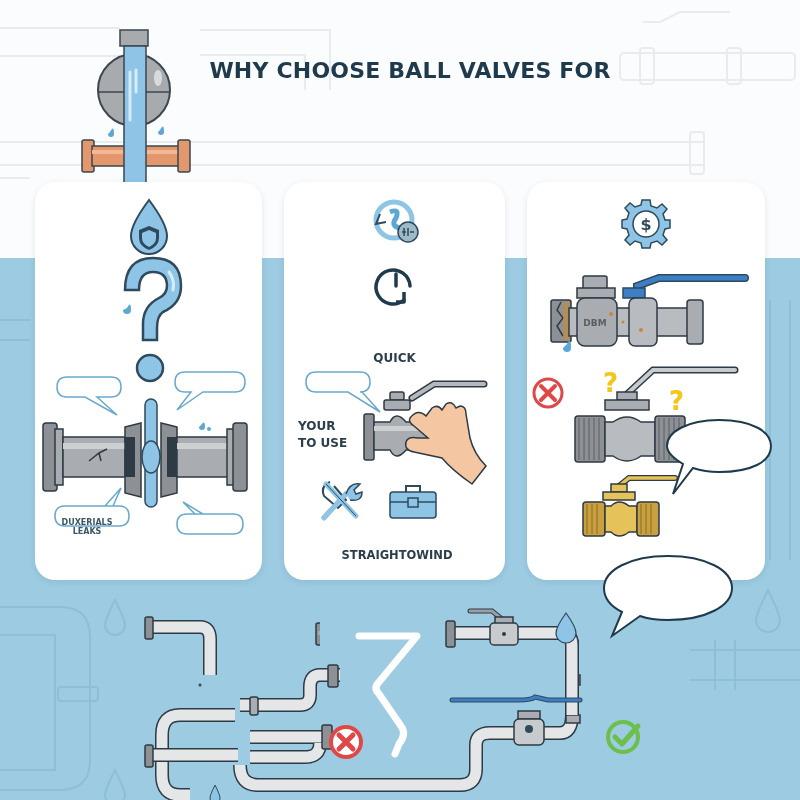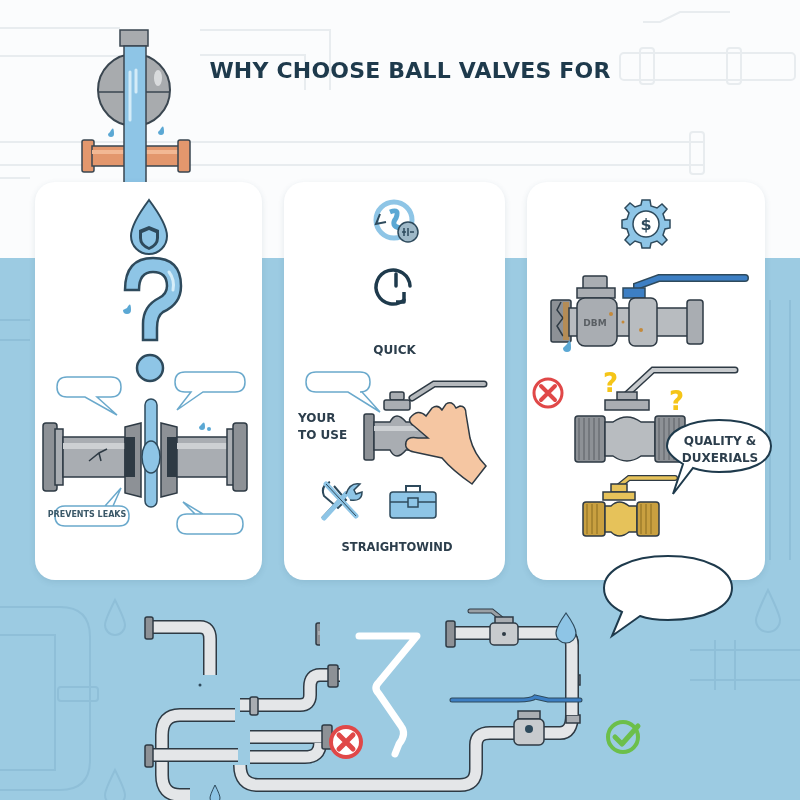--- a/index.html
+++ b/index.html
@@ -9,21 +9,21 @@
   .bg-bottom { position: absolute; left: 0; top: 258px; width: 800px; height: 542px; background: #9ccbe2; }
   .bg-art { position: absolute; left: 0; top: 0; width: 800px; height: 800px; }
   .title { position: absolute; left: 180px; top: 57px; width: 460px; text-align: center; color: #1e3a4c;
            font-family: "DejaVu Sans", sans-serif; font-weight: bold; font-size: 22px; line-height: 28px; letter-spacing: 0.2px; }
   .card { position: absolute; top: 182px; height: 398px; background: #ffffff; border-radius: 20px;
           box-shadow: 0 2px 6px rgba(40,80,110,0.12); }
   .card-1 { left: 35px; width: 227px; }
   .card-2 { left: 284px; width: 221px; }
   .card-3 { left: 527px; width: 238px; }
   .label { position: absolute; text-align: center; color: #2c3e4c; font-weight: bold;
-           font-family: "DejaVu Sans", sans-serif; }
+           font-family: "DejaVu Sans", sans-serif; margin-top: 8px; }
   .lbl-quick { left: 0; width: 221px; top: 160px; font-size: 12px; line-height: 17px; }
   .lbl-easy { left: 14px; width: 60px; top: 228px; font-size: 12px; line-height: 17px; text-align: left; }
   .lbl-install { left: 0; width: 226px; top: 357px; font-size: 11.5px; line-height: 17px; }
   .lbl-prevents { left: 12px; width: 80px; top: 328px; font-size: 8px; color: #3a5868; }
   .lbl-quality { left: 150px; width: 86px; top: 251px; font-size: 12px; line-height: 17px; color: #2c3e4c; }
   svg { position: absolute; overflow: visible; }
 </style>
 </head>
 <body>
 
@@ -91,21 +91,21 @@
 
   <svg style="left:20px;top:193px;" width="70" height="42" viewBox="0 0 70 42">
     <path d="M12 2 H56 Q66 2 66 12 Q66 22 56 22 H42 L62 40 L30 22 H12 Q2 22 2 12 Q2 2 12 2 Z" fill="#fff" stroke="#6aa9cc" stroke-width="1.5"></path>
   </svg>
   <svg style="left:138px;top:188px;" width="74" height="42" viewBox="0 0 74 42">
     <path d="M12 2 H62 Q72 2 72 12 Q72 22 62 22 H30 L4 40 L18 22 H12 Q2 22 2 12 Q2 2 12 2 Z" fill="#fff" stroke="#6aa9cc" stroke-width="1.5"></path>
   </svg>
   <svg style="left:18px;top:300px;" width="82" height="50" viewBox="0 0 82 50">
     <path d="M12 24 H66 Q76 24 76 34 Q76 44 66 44 H12 Q2 44 2 34 Q2 24 12 24 H52 L68 6 L60 24 Z" fill="#fff" stroke="#6aa9cc" stroke-width="1.5"></path>
   </svg>
-  <div class="label lbl-prevents">PREVENTS LEAKS</div>
+  <div class="label lbl-prevents">DUXERIALS LEAKS</div>
   <svg style="left:140px;top:318px;" width="70" height="36" viewBox="0 0 70 36">
     <path d="M14 14 H58 Q68 14 68 24 Q68 34 58 34 H12 Q2 34 2 24 Q2 14 12 14 H20 L8 2 L28 14 Z" fill="#fff" stroke="#6aa9cc" stroke-width="1.5"></path>
   </svg>
 
   <svg style="left:6px;top:215px;" width="210" height="120" viewBox="0 0 210 120">
     <rect x="2" y="26" width="14" height="68" rx="3" fill="#8d9196" stroke="#2e3a44" stroke-width="1.5"></rect>
     <rect x="14" y="32" width="8" height="56" fill="#a9adb2" stroke="#2e3a44" stroke-width="1.5"></rect>
     <rect x="22" y="40" width="62" height="40" fill="#a9adb2" stroke="#2e3a44" stroke-width="1.5"></rect>
     <rect x="22" y="46" width="62" height="6" fill="#cdd0d3"></rect>
     <path d="M48 64 L58 56 L66 52 M58 56 L60 64" stroke="#2e3a44" stroke-width="1.5" fill="none"></path>
@@ -218,24 +218,20 @@
     <rect x="2" y="60" width="30" height="46" rx="3" fill="#8d9196" stroke="#2e3a44" stroke-width="1.5"></rect>
     <path d="M6 62 V104 M11 62 V104 M16 62 V104 M21 62 V104 M26 62 V104" stroke="#5a5f64" stroke-width="1"></path>
     <path d="M32 66 H40 Q54 56 68 66 H82 V100 H68 Q54 110 40 100 H32 Z" fill="#b8bcc0" stroke="#2e3a44" stroke-width="1.5"></path>
     <rect x="82" y="60" width="30" height="46" rx="3" fill="#8d9196" stroke="#2e3a44" stroke-width="1.5"></rect>
     <path d="M86 62 V104 M91 62 V104 M96 62 V104 M101 62 V104 M106 62 V104" stroke="#5a5f64" stroke-width="1"></path>
   </svg>
 
   <svg style="left:138px;top:236px;" width="110" height="84" viewBox="0 0 110 84">
     <path d="M54 2 C88 2 106 14 106 28 C106 44 86 54 54 54 C44 54 34 52 28 50 L8 76 L18 46 C8 40 2 34 2 28 C2 14 22 2 54 2 Z" fill="#fff" stroke="#1e3a4c" stroke-width="2"></path>
   </svg>
-  <div class="label lbl-quality">
-    <div>QUALITY &amp;</div>
-    <div>DUXERIALS</div>
-  </div>
 
   <svg style="left:54px;top:290px;" width="130" height="66" viewBox="0 0 130 66">
     <path d="M38 14 L48 6 H94" fill="none" stroke="#2e3a44" stroke-width="6" stroke-linecap="round"></path>
     <path d="M38 14 L48 6 H94" fill="none" stroke="#e6c25a" stroke-width="3.5" stroke-linecap="round"></path>
     <rect x="30" y="12" width="16" height="8" fill="#e6c25a" stroke="#2e3a44" stroke-width="1.5"></rect>
     <rect x="22" y="20" width="32" height="8" fill="#e6c25a" stroke="#2e3a44" stroke-width="1.5"></rect>
     <rect x="2" y="30" width="22" height="34" rx="3" fill="#c9a040" stroke="#2e3a44" stroke-width="1.5"></rect>
     <path d="M6 32 V62 M11 32 V62 M16 32 V62" stroke="#8a6c20" stroke-width="1"></path>
     <path d="M24 34 H30 Q38 26 48 34 H56 V60 H48 Q38 68 30 60 H24 Z" fill="#e6c25a" stroke="#2e3a44" stroke-width="1.5"></path>
     <rect x="56" y="30" width="22" height="34" rx="3" fill="#c9a040" stroke="#2e3a44" stroke-width="1.5"></rect>

